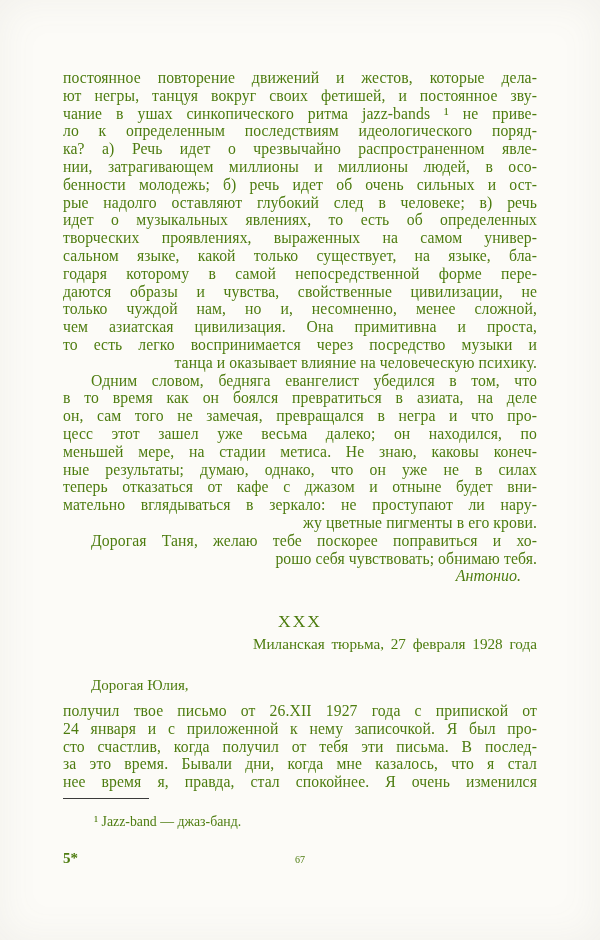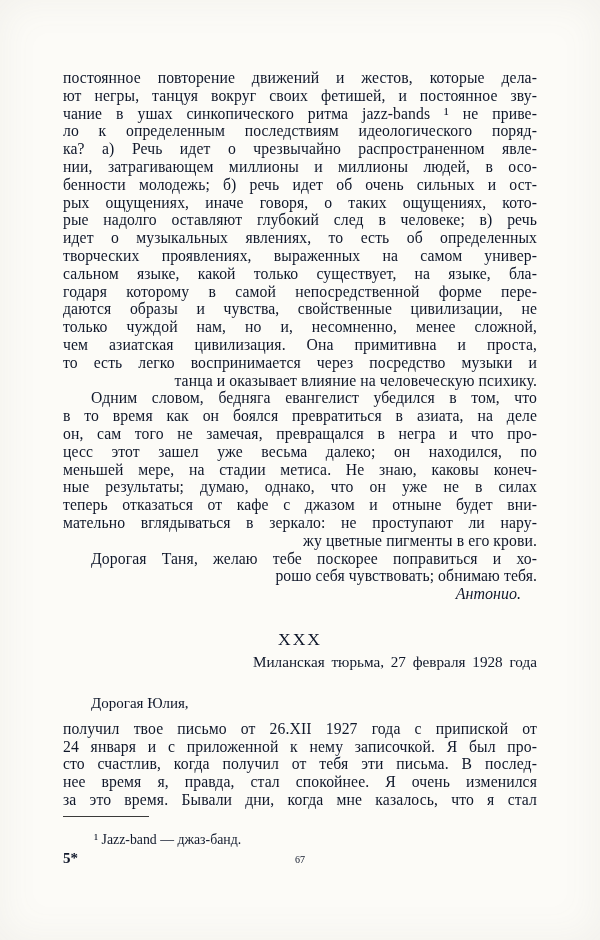--- a/index.html
+++ b/index.html
@@ -1,21 +1,21 @@
 <!DOCTYPE html>
 <html lang="ru"><head>
 <meta charset="utf-8">
 <style>
   html,body{margin:0;padding:0;}
   body{background:#e9e8e4;font-family:"Liberation Serif","DejaVu Serif",serif;}
   .page{
     position:relative;
     width:600px;height:940px;
     background:#fcfbf7;
-    color:#0f172a;
+    color:#4d7c0f;
     overflow:hidden;
     box-shadow:inset 0 0 40px rgba(120,115,100,0.08);
   }
   .body-col{
     position:absolute;
     left:63px;top:69px;width:474px;
   }
   .ln{
     font-size:15.7px;
     line-height:17.8px;
@@ -83,21 +83,20 @@
 <div class="page">
   <div class="body-col">
 
     <div class="ln j">постоянное повторение движений и жестов, которые дела-</div>
     <div class="ln j">ют негры, танцуя вокруг своих фетишей, и постоянное зву-</div>
     <div class="ln j">чание в ушах синкопического ритма jazz-bands ¹ не приве-</div>
     <div class="ln j">ло к определенным последствиям идеологического поряд-</div>
     <div class="ln j">ка? а) Речь идет о чрезвычайно распространенном явле-</div>
     <div class="ln j">нии, затрагивающем миллионы и миллионы людей, в осо-</div>
     <div class="ln j">бенности молодежь; б) речь идет об очень сильных и ост-</div>
-    <div class="ln j">рых ощущениях, иначе говоря, о таких ощущениях, кото-</div>
     <div class="ln j">рые надолго оставляют глубокий след в человеке; в) речь</div>
     <div class="ln j">идет о музыкальных явлениях, то есть об определенных</div>
     <div class="ln j">творческих проявлениях, выраженных на самом универ-</div>
     <div class="ln j">сальном языке, какой только существует, на языке, бла-</div>
     <div class="ln j">годаря которому в самой непосредственной форме пере-</div>
     <div class="ln j">даются образы и чувства, свойственные цивилизации, не</div>
     <div class="ln j">только чуждой нам, но и, несомненно, менее сложной,</div>
     <div class="ln j">чем азиатская цивилизация. Она примитивна и проста,</div>
     <div class="ln j">то есть легко воспринимается через посредство музыки и</div>
     <div class="ln left">танца и оказывает влияние на человеческую психику.</div>
@@ -117,22 +116,22 @@
 
     <div class="heading">XXX</div>
 
     <div class="dateline">Миланская тюрьма, 27 февраля 1928 года</div>
 
     <div class="salutation">Дорогая Юлия,</div>
 
     <div class="ln j p4-first">получил твое письмо от 26.XII 1927 года с припиской от</div>
     <div class="ln j">24 января и с приложенной к нему записочкой. Я был про-</div>
     <div class="ln j">сто счастлив, когда получил от тебя эти письма. В послед-</div>
+    <div class="ln j">за это время. Бывали дни, когда мне казалось, что я стал</div>
     <div class="ln j">нее время я, правда, стал спокойнее. Я очень изменился</div>
-    <div class="ln j">за это время. Бывали дни, когда мне казалось, что я стал</div>
 
     <div class="fn-rule"></div>
     <div class="footnote">¹ Jazz-band — джаз-банд.</div>
   </div>
 
   <div class="sig-mark">5*</div>
   <div class="page-num">67</div>
 </div>
 
 </body></html>

